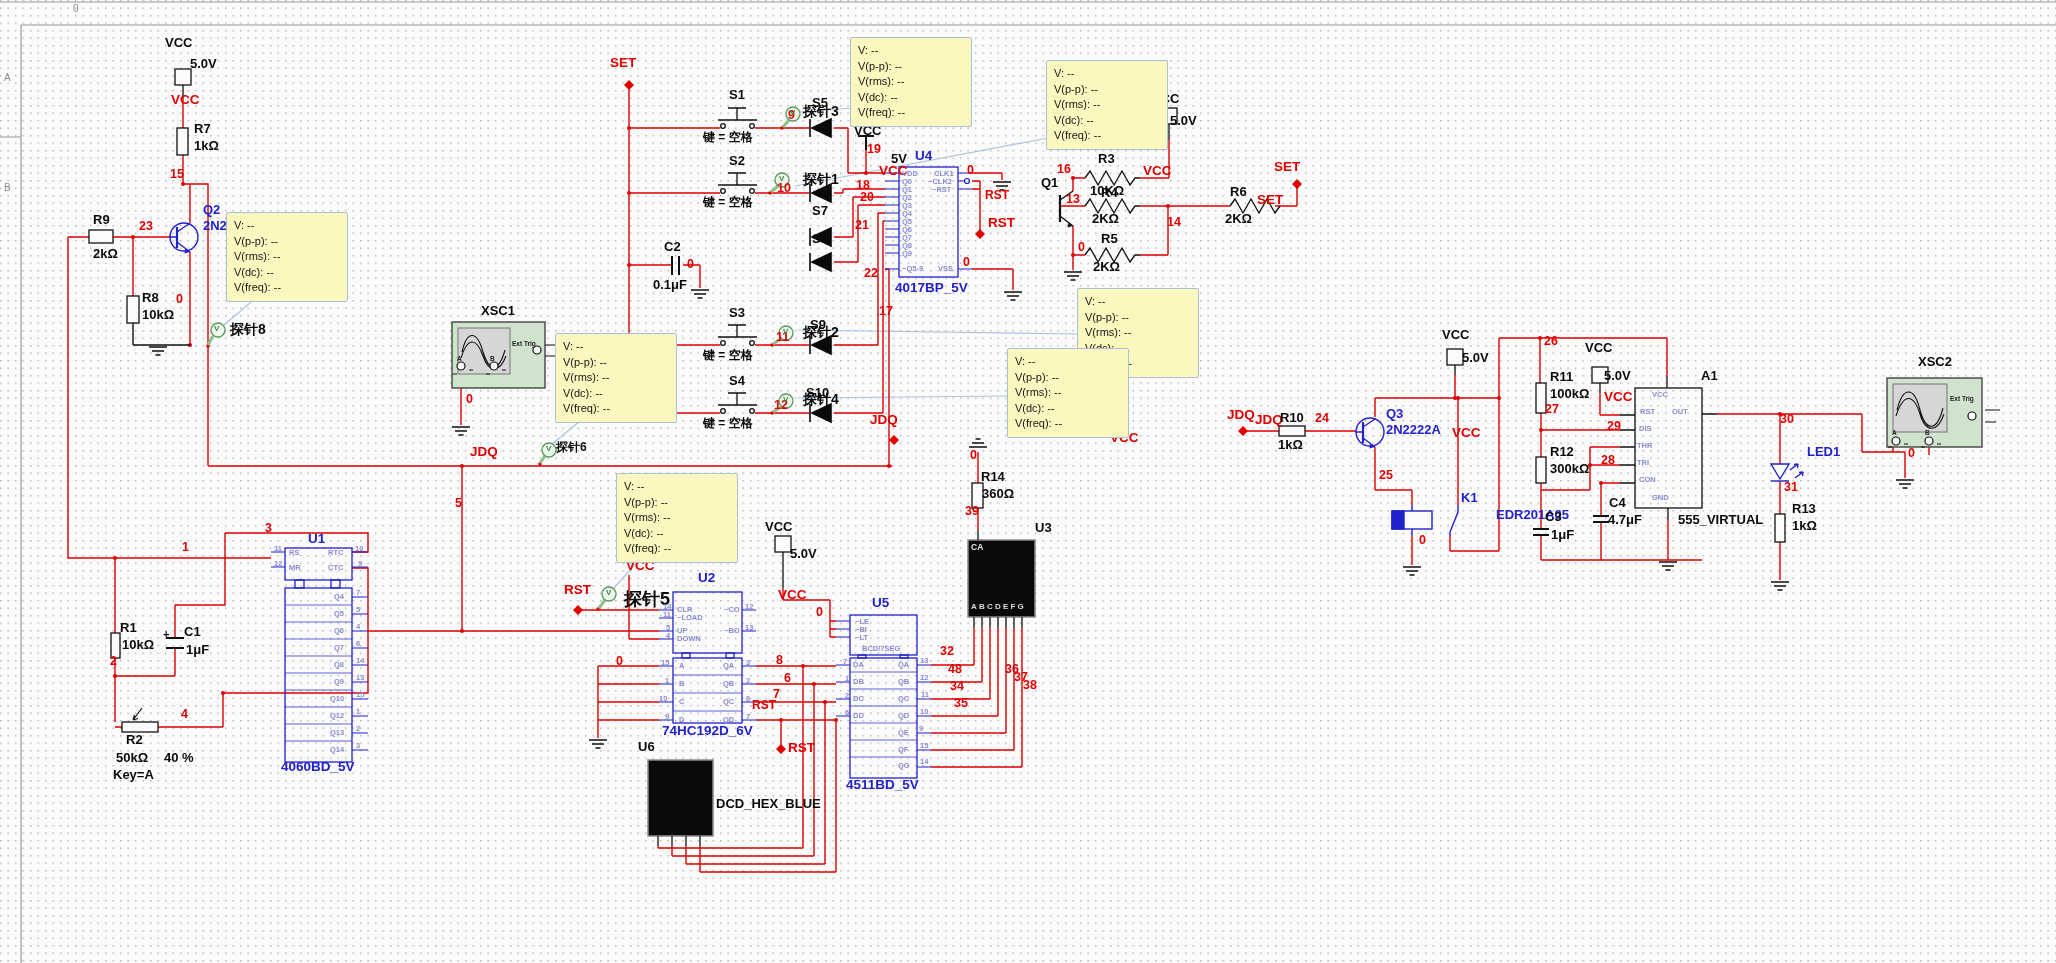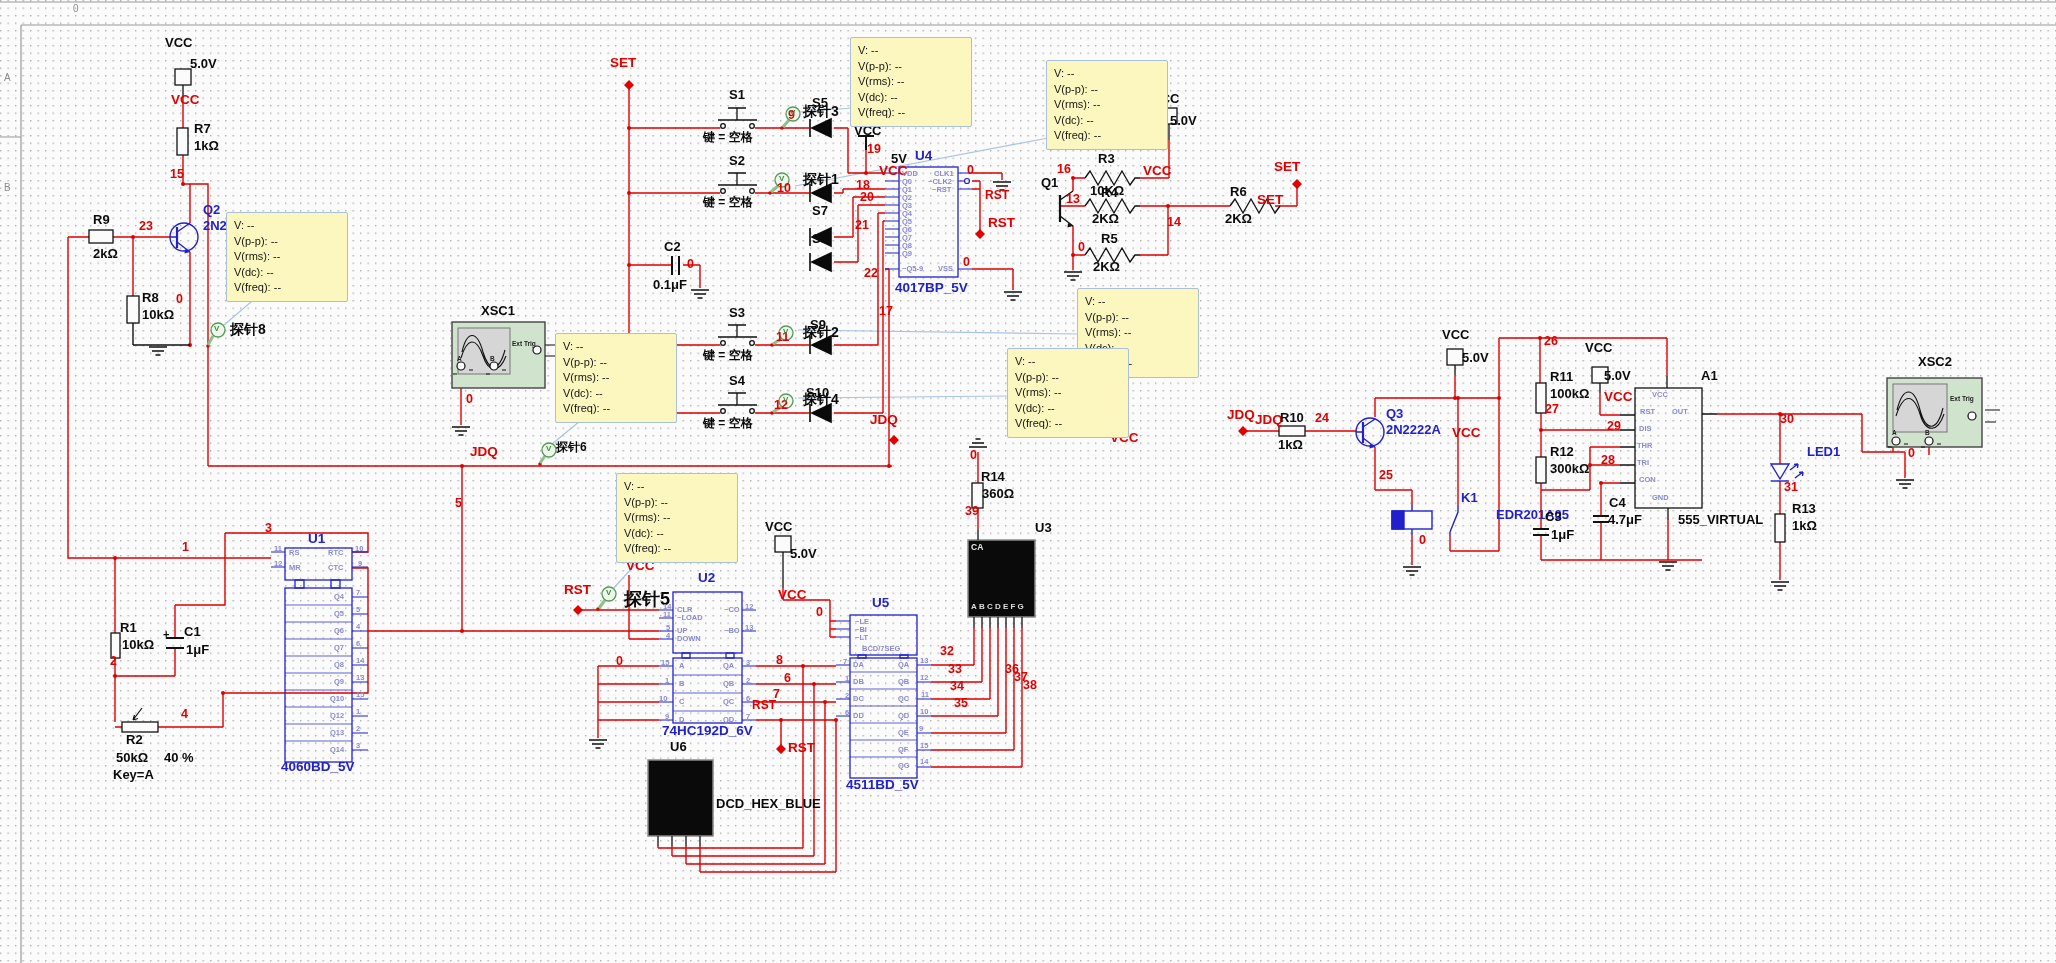--- a/index.html
+++ b/index.html
@@ -524,21 +524,21 @@
       <div class="lbl pin" style="left: 723px; top: 698px;">QC</div>
       <div class="lbl pin" style="left: 723px; top: 716px;">QD</div>
       <div class="lbl pin" style="left: 661px; top: 659px;">15</div>
       <div class="lbl pin" style="left: 665px; top: 677px;">1</div>
       <div class="lbl pin" style="left: 659px; top: 695px;">10</div>
       <div class="lbl pin" style="left: 665px; top: 713px;">9</div>
       <div class="lbl pin" style="left: 746px; top: 659px;">3</div>
       <div class="lbl pin" style="left: 746px; top: 677px;">2</div>
       <div class="lbl pin" style="left: 746px; top: 695px;">6</div>
       <div class="lbl pin" style="left: 746px; top: 713px;">7</div>
-      <div class="lbl ref" style="left: 670px; top: 740px;">U6</div>
+      <div class="lbl ref" style="left: 638px; top: 740px;">U6</div>
       <div class="lbl ref" style="left: 716px; top: 797px;">DCD_HEX_BLUE</div>
       <div class="lbl part" style="left: 872px; top: 596px;">U5</div>
       <div class="lbl part" style="left: 846px; top: 778px;">4511BD_5V</div>
       <div class="lbl pin" style="left: 855px; top: 618px;">~LE</div>
       <div class="lbl pin" style="left: 855px; top: 626px;">~BI</div>
       <div class="lbl pin" style="left: 855px; top: 634px;">~LT</div>
       <div class="lbl pin" style="left: 862px; top: 645px;">BCD/7SEG</div>
       <div class="lbl pin" style="left: 853px; top: 661px;">DA</div>
       <div class="lbl pin" style="left: 853px; top: 678px;">DB</div>
       <div class="lbl pin" style="left: 853px; top: 695px;">DC</div>
@@ -555,21 +555,21 @@
       <div class="lbl pin" style="left: 845px; top: 692px;">2</div>
       <div class="lbl pin" style="left: 845px; top: 709px;">6</div>
       <div class="lbl pin" style="left: 920px; top: 657px;">13</div>
       <div class="lbl pin" style="left: 920px; top: 674px;">12</div>
       <div class="lbl pin" style="left: 921px; top: 691px;">11</div>
       <div class="lbl pin" style="left: 920px; top: 708px;">10</div>
       <div class="lbl pin" style="left: 919px; top: 725px;">9</div>
       <div class="lbl pin" style="left: 920px; top: 742px;">15</div>
       <div class="lbl pin" style="left: 920px; top: 758px;">14</div>
       <div class="lbl net" style="left: 940px; top: 645px;">32</div>
-      <div class="lbl net" style="left: 948px; top: 663px;">33</div>
+      <div class="lbl net" style="left: 948px; top: 663px;">48</div>
       <div class="lbl net" style="left: 950px; top: 680px;">34</div>
       <div class="lbl net" style="left: 954px; top: 697px;">35</div>
       <div class="lbl net" style="left: 1005px; top: 663px;">36</div>
       <div class="lbl net" style="left: 1014px; top: 671px;">37</div>
       <div class="lbl net" style="left: 1023px; top: 679px;">38</div>
       <div class="lbl ref" style="left: 1035px; top: 521px;">U3</div>
       <div class="lbl white" style="left: 971px; top: 543px;">CA</div>
       <div class="lbl seg" style="left: 971px; top: 603px;">ABCDEFG</div>
       <div class="lbl ref" style="left: 981px; top: 470px;">R14</div>
       <div class="lbl ref" style="left: 982px; top: 487px;">360Ω</div>

